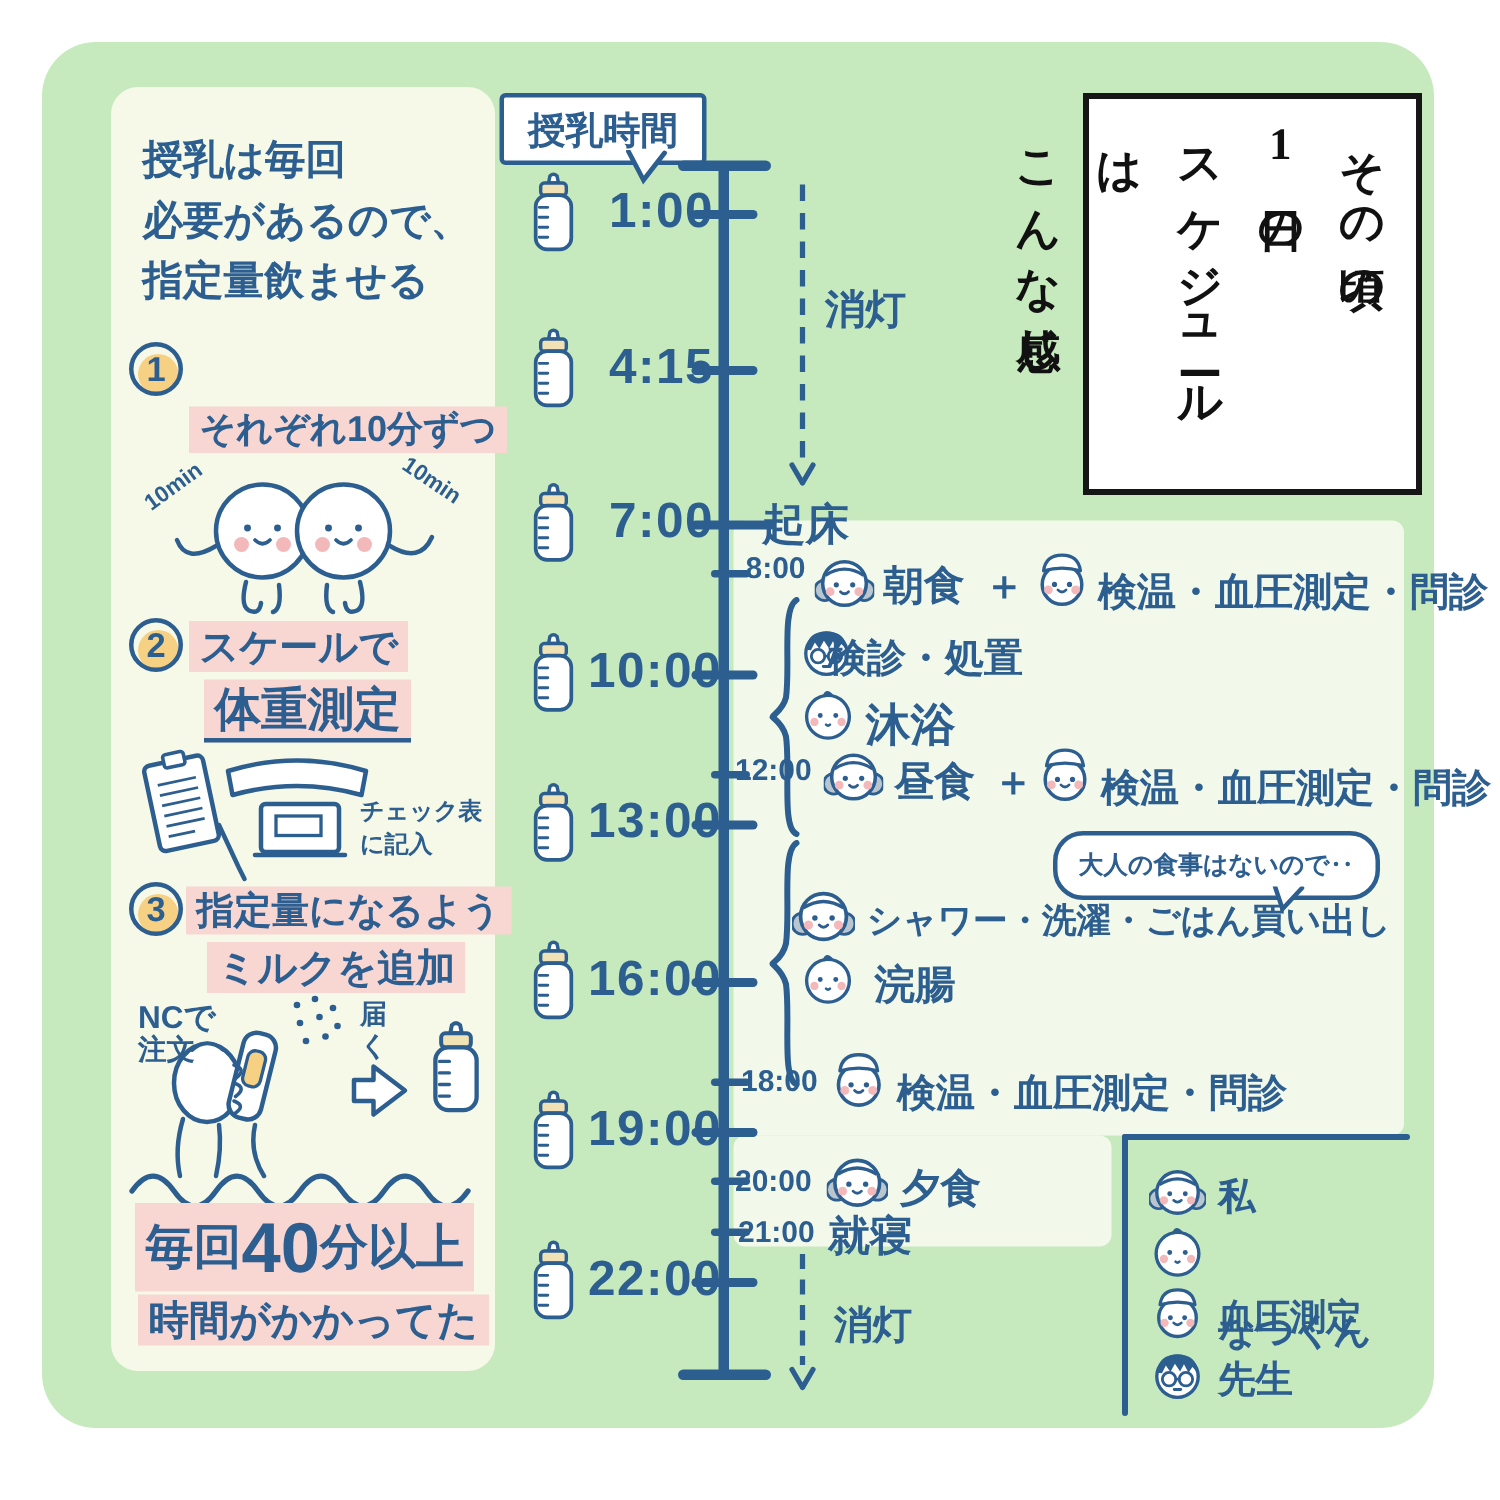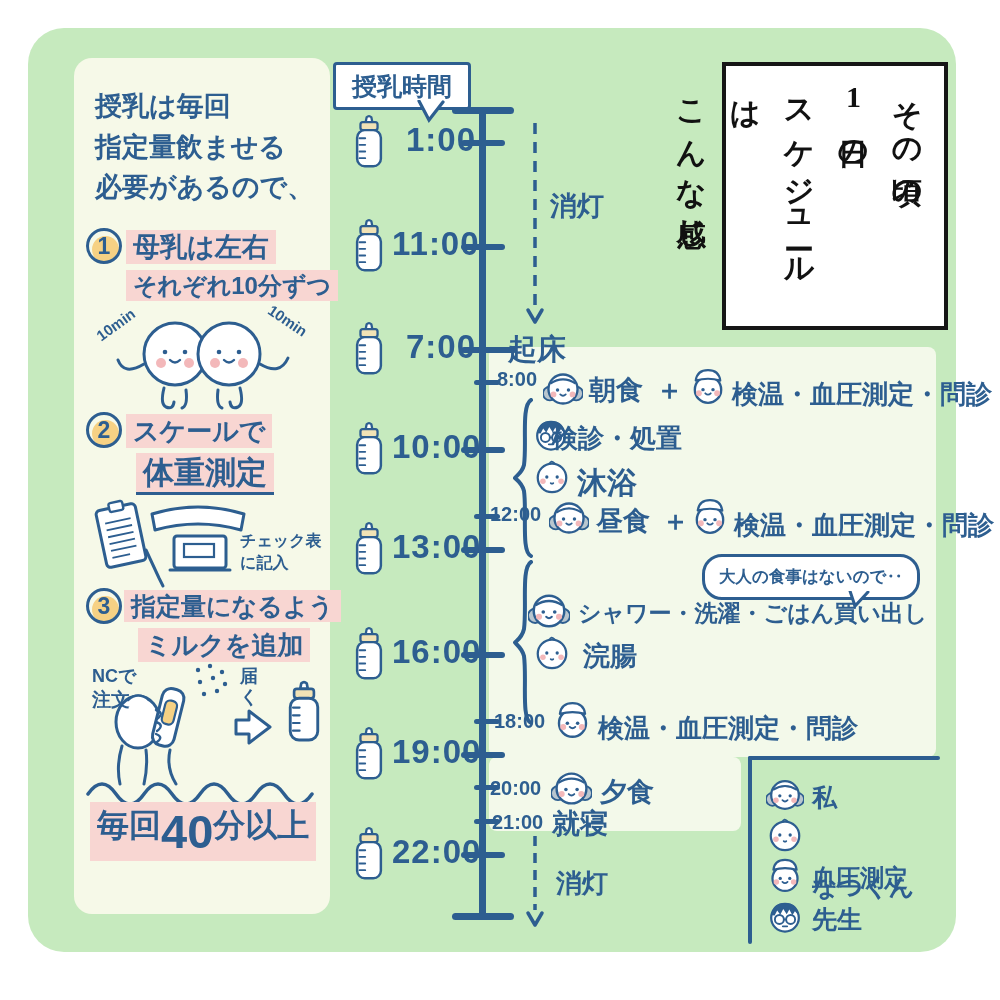--- a/index.html
+++ b/index.html
@@ -92,29 +92,28 @@
 </svg>
 
 <div class="stage">
   <div class="green-bg"></div>
   <div class="left-panel"></div>
   <div class="pale" style="left:489px;top:347px;width:447px;height:410px"></div>
   <div class="pale" style="left:489px;top:757px;width:252px;height:74px"></div>
 
   <div class="t" style="left:95px;top:86px;font-size:27px;line-height:1.5">
     <span style="display:block">授乳は毎回</span>
+    <span style="display:block">必要があるので、</span>
     <span style="display:block">指定量飲ませる</span>
-    <span style="display:block">必要があるので、</span>
   </div>
 
   <div class="badge" style="left:86px;top:228px">
       <i></i>
       <b>1</b>
     </div>
-  <div class="t" style="left:126px;top:229px;font-size:27px"><span class="hl">母乳は左右</span></div>
   <div class="t" style="left:126px;top:270px;font-size:24px"><span class="hl">それぞれ10分ずつ</span></div>
 
   <svg class="ic" style="left:98px;top:302px" width="208" height="118" viewBox="0 0 208 118">
     <g stroke="#2d5e90" stroke-width="3" fill="none" stroke-linecap="round">
       <path d="M46,62 Q26,74 20,58"></path>
       <path d="M162,62 Q182,74 190,56"></path>
       <path d="M66,86 q-4,16 2,19 q7,3 8,-5"></path>
       <path d="M88,88 q2,16 -4,18"></path>
       <path d="M120,88 q-2,16 4,18"></path>
       <path d="M142,86 q4,16 -2,19 q-7,3 -8,-5"></path>
@@ -179,35 +178,36 @@
     <path d="M42,42 Q52,33 63,42" fill="#fff" stroke="#2d5e90" stroke-width="2.6" stroke-linecap="round"></path>
     <g transform="rotate(14 80 64)">
       <rect x="70" y="30" width="22" height="58" rx="9" fill="#fff" stroke="#2d5e90" stroke-width="3"></rect>
       <rect x="75" y="42" width="12" height="24" rx="5" fill="#f6d184" stroke="#2d5e90" stroke-width="2.2"></rect>
     </g>
     <path d="M84,92 Q80,110 90,126" fill="none" stroke="#2d5e90" stroke-width="3" stroke-linecap="round"></path>
     <path d="M70,52 q9,3 1,9 M70,64 q9,3 1,9 M70,76 q8,3 1,8" fill="none" stroke="#2d5e90" stroke-width="2.4" stroke-linecap="round"></path>
     <path d="M150,62 h13 v-9 l21,16 l-21,16 v-9 h-13 z" fill="#fff" stroke="#2d5e90" stroke-width="3" stroke-linejoin="round"></path>
     <use href="#i-bottle" x="196" y="22" width="44" height="64"></use>
   </svg>
-  <div class="t" style="left:92px;top:664px;font-size:18px">NCで</div>
+  <div class="t" style="left:92px;top:664px;font-size:21px">NCで</div>
   <div class="t" style="left:92px;top:687px;font-size:19px">注文</div>
   <div class="t" style="left:240px;top:666px;font-size:18px;width:22px;white-space:normal;line-height:1.15">届く</div>
 
   <svg class="ic" style="left:84px;top:770px" width="240" height="34" viewBox="0 0 240 34">
     <path d="M4,24 Q18,4 32,24 T60,24 T88,24 T116,24 T144,24 T172,24 T200,24 T228,24" fill="none" stroke="#2d5e90" stroke-width="3.5" stroke-linecap="round"></path>
   </svg>
 
   <div class="t" style="left:90px;top:802px">
-    <span class="hl" style="display:inline-flex;align-items:flex-start">
+    <span class="hl" style="display:inline-flex;align-items:center">
       <span style="font-size:32px">毎回</span>
       <span style="font-size:47px">40</span>
       <span style="font-size:32px">分以上</span>
     </span>
   </div>
+  <div class="t" style="left:92px;top:862px;font-size:27px"><span class="hl">時間がかかってた</span></div>
 
   <div class="headerbox">授乳時間</div>
   <svg class="ic" style="left:416px;top:100px" width="30" height="24" viewBox="0 0 30 24">
     <polygon points="3,0 27,0 13,20" fill="#fff"></polygon>
     <path d="M3,1 L13,20 L27,2" fill="none" stroke="#2d5e90" stroke-width="3.2" stroke-linecap="round"></path>
   </svg>
 
   <div class="vline"></div>
   <div class="cap" style="top:107px"></div>
   <div class="cap" style="top:913px"></div>
@@ -226,21 +226,21 @@
   <div class="tick" style="left:474px;top:785px;width:26px;height:5px"></div>
   <div class="tick" style="left:474px;top:819px;width:26px;height:5px"></div>
 
   <svg class="ic" style="left:350px;top:114px" width="38" height="56">
       <use href="#i-bottle"></use>
     </svg>
   <div class="t feedtime" style="top:121px">1:00</div>
   <svg class="ic" style="left:350px;top:218px" width="38" height="56">
       <use href="#i-bottle"></use>
     </svg>
-  <div class="t feedtime" style="top:225px">11:00</div>
+  <div class="t feedtime" style="top:225px">4:15</div>
   <svg class="ic" style="left:350px;top:321px" width="38" height="56">
       <use href="#i-bottle"></use>
     </svg>
   <div class="t feedtime" style="top:328px">7:00</div>
   <svg class="ic" style="left:350px;top:421px" width="38" height="56">
       <use href="#i-bottle"></use>
     </svg>
   <div class="t feedtime" style="top:428px">10:00</div>
   <svg class="ic" style="left:350px;top:521px" width="38" height="56">
       <use href="#i-bottle"></use>

